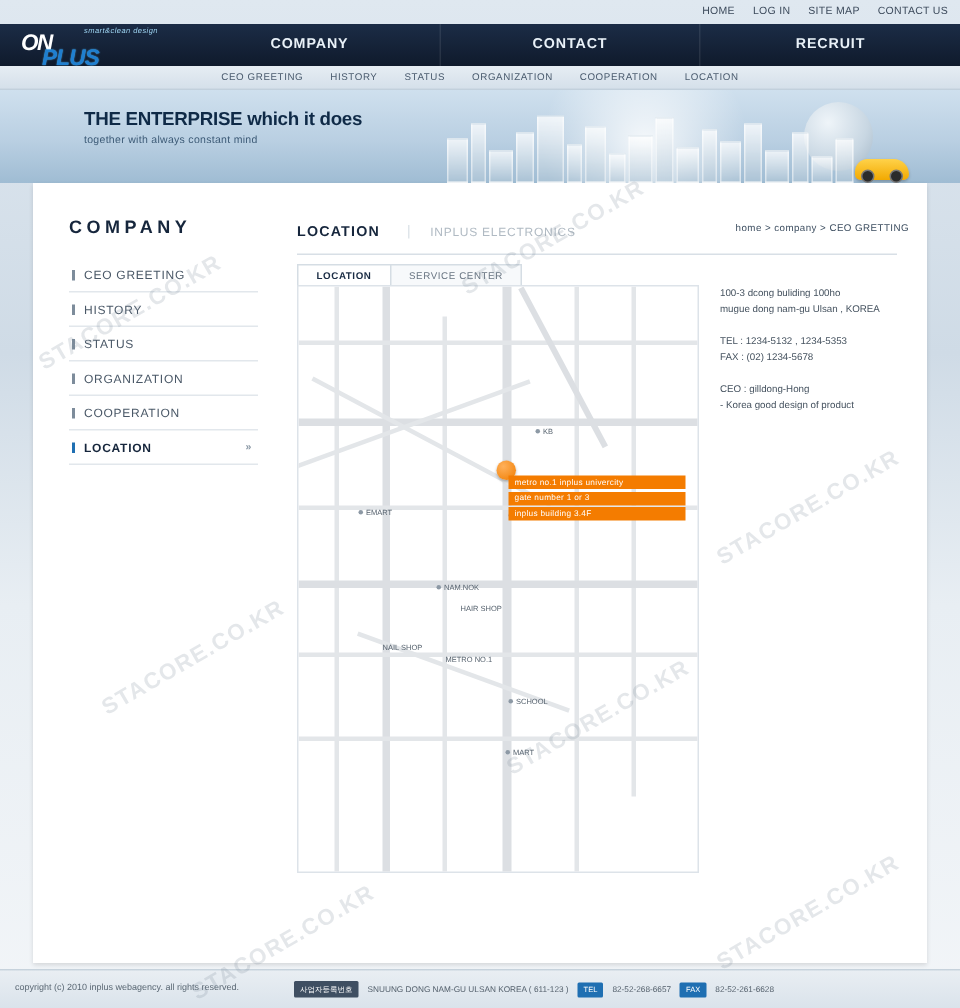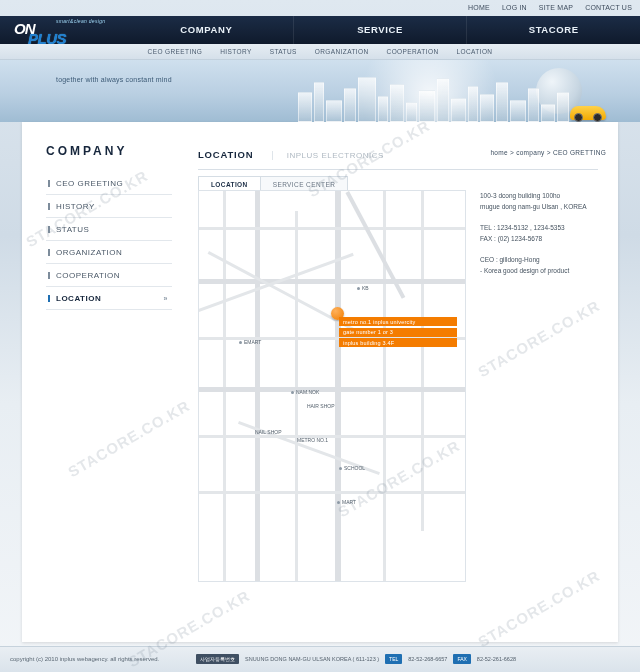--- a/index.html
+++ b/index.html
@@ -269,22 +269,22 @@
   <div class="header"></div>
 
   <div class="logo">
     <div class="l-small">smart&amp;clean design</div>
     <div class="l-on">ON</div>
     <div class="l-plus">PLUS</div>
   </div>
 
   <div class="gnb">
     <a href="#">COMPANY</a>
-    <a href="#">SERVICE</a>
-    <a href="#">STACORE</a>
+    <a href="#">CONTACT</a>
+    <a href="#">RECRUIT</a>
   </div>
 
   <div class="subnav">
     <a href="#">CEO GREETING</a>
     <a href="#">HISTORY</a>
     <a href="#">STATUS</a>
     <a href="#">ORGANIZATION</a>
     <a href="#">COOPERATION</a>
     <a href="#">LOCATION</a>
   </div>
@@ -307,20 +307,21 @@
       <div class="bld" style="left:178px;width:10px; height:36px;"></div>
       <div class="bld" style="left:190px;width:14px; height:28px;"></div>
       <div class="bld" style="left:206px;width:12px; height:40px;"></div>
       <div class="bld" style="left:220px;width:16px; height:22px;"></div>
       <div class="bld" style="left:238px;width:11px; height:34px;"></div>
       <div class="bld" style="left:251px;width:14px; height:18px;"></div>
       <div class="bld" style="left:267px;width:12px; height:30px;"></div>
     </div>
     <div class="car"></div>
     <div class="hero-text">
+      <div class="h1">THE ENTERPRISE which it does</div>
       <div class="h2">together with always constant mind</div>
     </div>
   </div>
 
   <div class="panel">
 
     <div class="panel-title">COMPANY</div>
 
     <div class="lnb">
       <div class="item">

